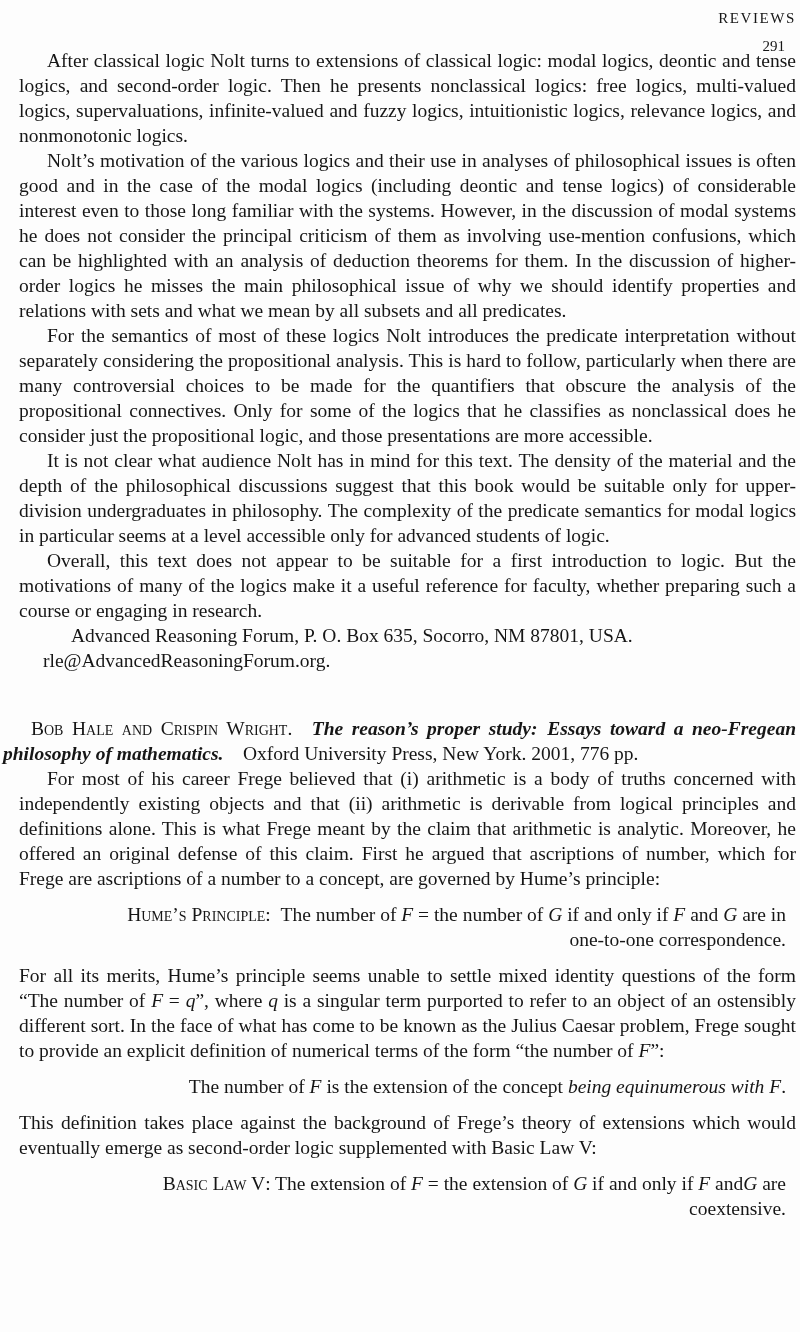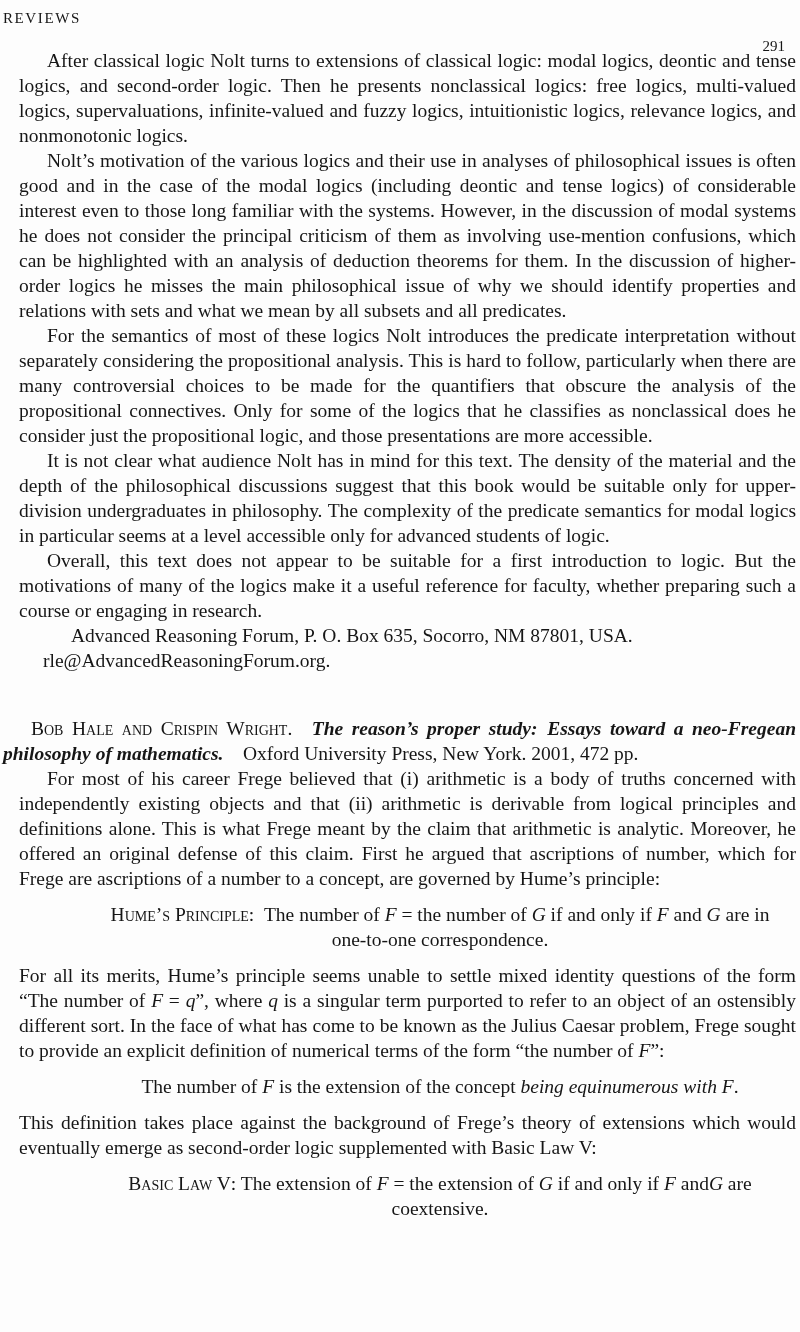--- a/index.html
+++ b/index.html
@@ -14,21 +14,21 @@
     line-height: 25px;
     padding: 0 4px 0 3px;
   }
   .page-header {
     position: relative;
     height: 26px;
     margin-top: 5px;
     margin-bottom: 17px;
   }
   .running-head {
-    text-align: left;
+    text-align: right;
     font-size: 15px;
     letter-spacing: 1.6px;
     line-height: 26px;
   }
   .page-number {
     position: absolute;
     right: 11px;
     top: 0;
     font-size: 15px;
     line-height: 26px;
@@ -50,21 +50,21 @@
     text-indent: 28px;
     margin-left: 40px;
   }
   .review-second { margin-top: 43px; }
   p.citation {
     text-align: justify;
     text-indent: 28px;
   }
   blockquote.display {
     margin: 11px 10px 11px 91px;
-    text-align: center;
+    text-align: right;
   }
   .seg-r  { font-style: normal; }
   .seg-i  { font-style: italic; }
   .seg-bi { font-style: italic; font-weight: 700; }
   .seg-sc { font-variant: small-caps; }
 </style>
 </head>
 <body>
 
 <header class="page-header">
@@ -77,21 +77,21 @@
   <section>
     <p class="body-par">After classical logic Nolt turns to extensions of classical logic: modal logics, deontic and tense logics, and second-order logic. Then he presents nonclassical logics: free logics, multi-valued logics, supervaluations, infinite-valued and fuzzy logics, intuitionistic logics, relevance logics, and nonmonotonic logics.</p>
     <p class="body-par">Nolt’s motivation of the various logics and their use in analyses of philosophical issues is often good and in the case of the modal logics (including deontic and tense logics) of considerable interest even to those long familiar with the systems. However, in the discussion of modal systems he does not consider the principal criticism of them as involving use-mention confusions, which can be highlighted with an analysis of deduction theorems for them. In the discussion of higher-order logics he misses the main philosophical issue of why we should identify properties and relations with sets and what we mean by all subsets and all predicates.</p>
     <p class="body-par">For the semantics of most of these logics Nolt introduces the predicate interpretation without separately considering the propositional analysis. This is hard to follow, particularly when there are many controversial choices to be made for the quantifiers that obscure the analysis of the propositional connectives. Only for some of the logics that he classifies as nonclassical does he consider just the propositional logic, and those presentations are more accessible.</p>
     <p class="body-par">It is not clear what audience Nolt has in mind for this text. The density of the material and the depth of the philosophical discussions suggest that this book would be suitable only for upper-division undergraduates in philosophy. The complexity of the predicate semantics for modal logics in particular seems at a level accessible only for advanced students of logic.</p>
     <p class="body-par">Overall, this text does not appear to be suitable for a first introduction to logic. But the motivations of many of the logics make it a useful reference for faculty, whether preparing such a course or engaging in research.</p>
     <p class="address">Advanced Reasoning Forum, P. O. Box 635, Socorro, NM 87801, USA. rle@AdvancedReasoningForum.org.</p>
   </section>
 
   <section class="review-second">
-    <p class="citation"><span class="seg-sc">Bob Hale and Crispin Wright.</span><span class="seg-r">  </span><span class="seg-bi">The reason’s proper study: Essays toward a neo-Fregean philosophy of mathematics.</span><span class="seg-r">  Oxford University Press, New York. 2001, 472 pp.</span></p>
+    <p class="citation"><span class="seg-sc">Bob Hale and Crispin Wright.</span><span class="seg-r">  </span><span class="seg-bi">The reason’s proper study: Essays toward a neo-Fregean philosophy of mathematics.</span><span class="seg-r">  Oxford University Press, New York. 2001, 776 pp.</span></p>
     <p class="body-par">For most of his career Frege believed that (i) arithmetic is a body of truths concerned with independently existing objects and that (ii) arithmetic is derivable from logical principles and definitions alone. This is what Frege meant by the claim that arithmetic is analytic. Moreover, he offered an original defense of this claim. First he argued that ascriptions of number, which for Frege are ascriptions of a number to a concept, are governed by Hume’s principle:</p>
     <blockquote class="display"><span class="seg-sc">Hume’s Principle</span><span class="seg-r">: The number of </span><span class="seg-i">F</span><span class="seg-r"> = the number of </span><span class="seg-i">G</span><span class="seg-r"> if and only if </span><span class="seg-i">F</span><span class="seg-r"> and </span><span class="seg-i">G</span><span class="seg-r"> are in one-to-one correspondence.</span></blockquote>
     <p class="body-par" style="text-indent:0"><span class="seg-r">For all its merits, Hume’s principle seems unable to settle mixed identity questions of the form “The number of </span><span class="seg-i">F</span><span class="seg-r"> = </span><span class="seg-i">q</span><span class="seg-r">”, where </span><span class="seg-i">q</span><span class="seg-r"> is a singular term purported to refer to an object of an ostensibly different sort. In the face of what has come to be known as the Julius Caesar problem, Frege sought to provide an explicit definition of numerical terms of the form “the number of </span><span class="seg-i">F</span><span class="seg-r">”:</span></p>
     <blockquote class="display"><span class="seg-r">The number of </span><span class="seg-i">F</span><span class="seg-r"> is the extension of the concept </span><span class="seg-i">being equinumerous with F</span><span class="seg-r">.</span></blockquote>
     <p class="body-par" style="text-indent:0">This definition takes place against the background of Frege’s theory of extensions which would eventually emerge as second-order logic supplemented with Basic Law V:</p>
     <blockquote class="display"><span class="seg-sc">Basic Law V</span><span class="seg-r">: The extension of </span><span class="seg-i">F</span><span class="seg-r"> = the extension of </span><span class="seg-i">G</span><span class="seg-r"> if and only if </span><span class="seg-i">F</span><span class="seg-r"> and</span><span class="seg-i">G</span><span class="seg-r"> are coextensive.</span></blockquote>
   </section>
 
 </main>
 

